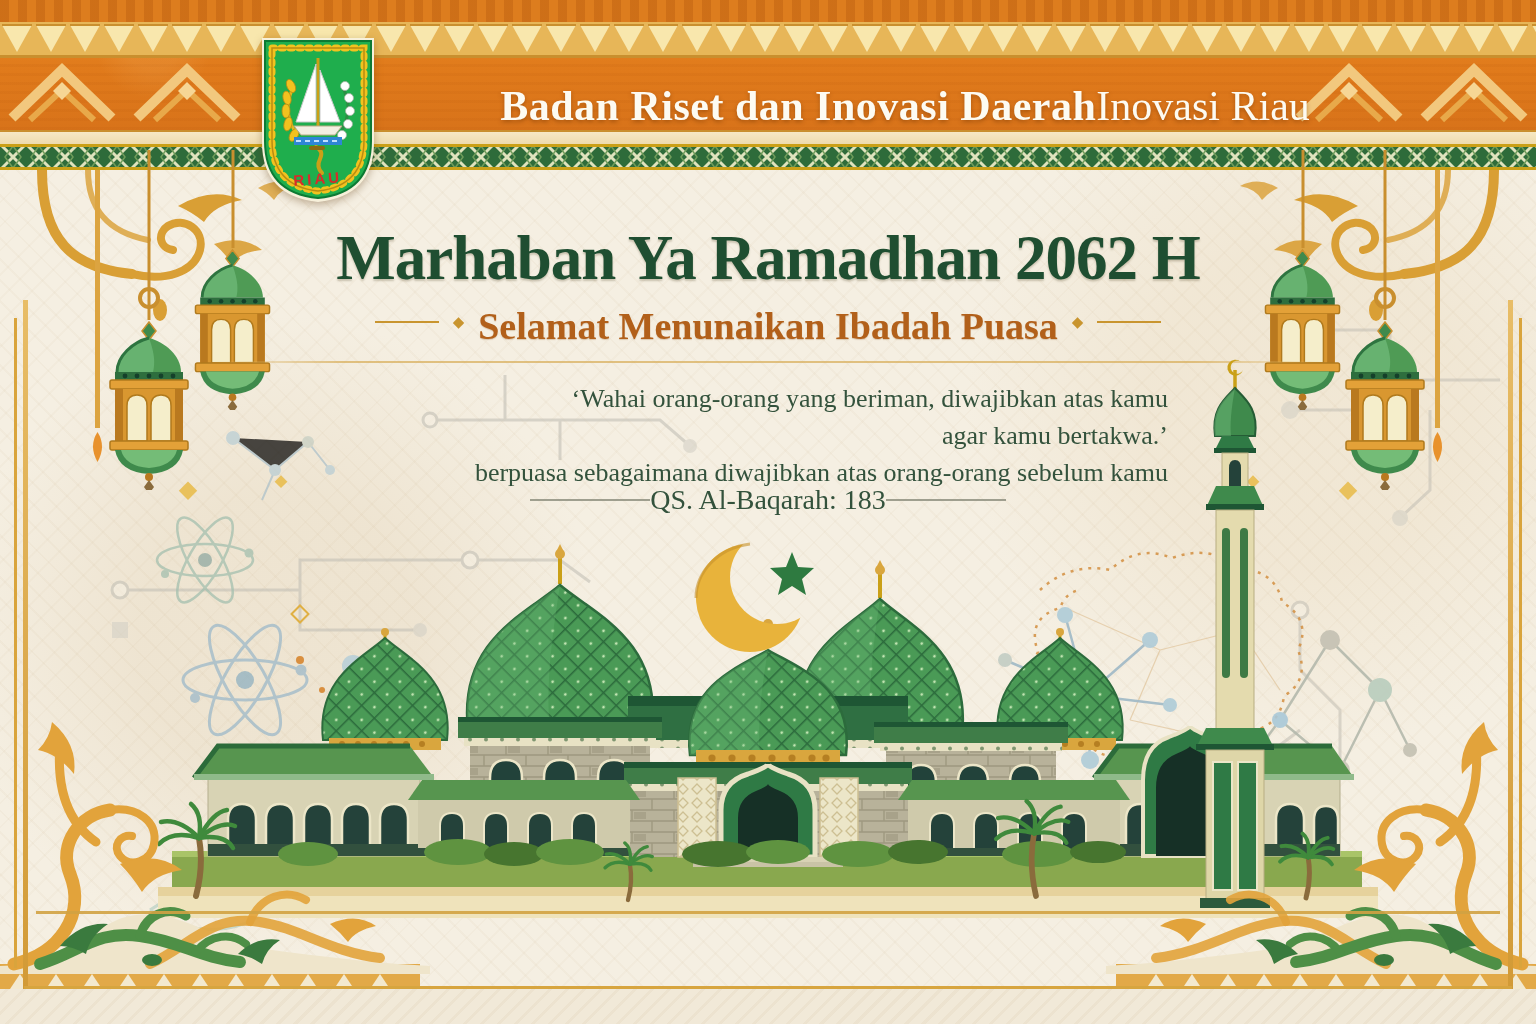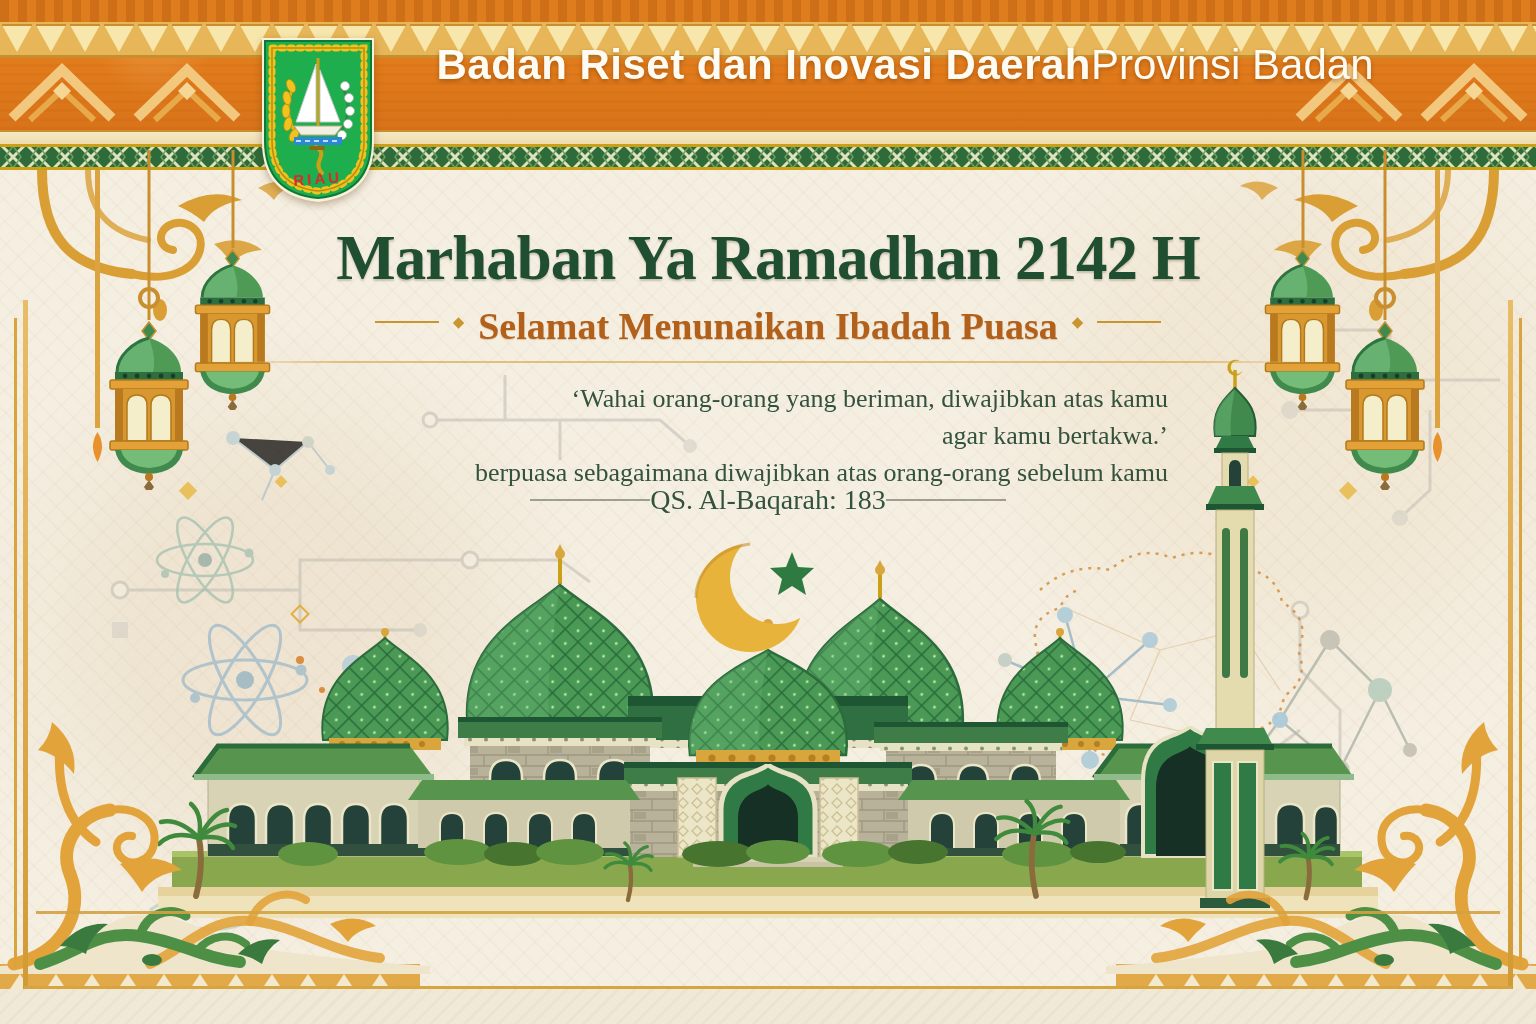--- a/index.html
+++ b/index.html
@@ -22,22 +22,22 @@
       repeating-linear-gradient(0deg, rgba(180,85,10,0.10) 0 3px, transparent 3px 9px),
       linear-gradient(180deg,#e88a26 0%,#e07a1b 55%,#d8731a 100%);
   }
   .header-strip-top{position:absolute;left:0;top:0;width:1536px;height:22px;
     background:repeating-linear-gradient(90deg, rgba(160,70,5,0.25) 0 9px, transparent 9px 18px),#dd7d1e;}
   .scallop-row{position:absolute;left:0;top:22px;}
   .chevrons-left{position:absolute;left:0;top:56px;}
   .chevrons-right{position:absolute;right:0;top:56px;transform:scaleX(-1);}
   .header-title{
     position:absolute;left:400px;top:0;width:1010px;height:130px;
-    display:flex;align-items:center;justify-content:center;gap:0;
-    font-family:Liberation Sans, sans-serif;color:#fdfbf2;
+    display:flex;align-items:flex-end;justify-content:center;gap:0;
+    font-family:Liberation Serif, serif;color:#fdfbf2;
     text-shadow:0 2px 4px rgba(110,50,0,0.45);white-space:nowrap;
   }
   .header-title .t-bold{font-weight:bold;font-size:42px;letter-spacing:0.5px;}
   .header-title .t-reg{font-weight:normal;font-size:42px;}
   .cream-strip{position:absolute;left:0;top:130px;width:1536px;height:14px;
     background:linear-gradient(180deg,#f6e8c4,#eedbae);border-top:2px solid #c98f2e;box-sizing:border-box;}
   .green-band{position:absolute;left:0;top:144px;width:1536px;height:26px;}
   .logo-box{position:absolute;left:256px;top:34px;width:124px;height:172px;z-index:40;
     filter:drop-shadow(0 3px 4px rgba(90,50,0,0.35));}
   
@@ -101,21 +101,21 @@
           <path d="M62,26 l9,9 -9,9 -9,-9 z" fill="#f6d695"></path>
         </pattern>
       </defs>
       <rect width="250" height="74" fill="url(#chev)"></rect>
     </svg>
     <svg class="chevrons-right" width="250" height="74">
       <rect width="250" height="74" fill="url(#chev)"></rect>
     </svg>
     <div class="header-title">
       <span class="t-bold">Badan Riset dan Inovasi Daerah</span>
-      <span class="t-reg">Provinsi Badan</span>
+      <span class="t-reg">Inovasi Riau</span>
     </div>
   </div>
 
   <div class="cream-strip"></div>
 
   <svg class="green-band" width="1536" height="26">
     <defs>
       <pattern id="lat" width="26" height="26" patternUnits="userSpaceOnUse">
         <rect width="26" height="26" fill="#2e6b3a"></rect>
         <path d="M0,0 L26,26 M26,0 L0,26" stroke="#dfe3bd" stroke-width="3"></path>
@@ -338,21 +338,21 @@
   <svg class="abs" style="left:1255px;top:150px;" width="96" height="260">
     <path d="M48,0 V98" stroke="#c98f2e" stroke-width="3"></path>
     <use href="#lantern" transform="translate(0,100) scale(0.95)"></use>
   </svg>
   <svg class="abs" style="left:1335px;top:150px;" width="100" height="340">
     <path d="M50,0 V170" stroke="#c98f2e" stroke-width="3"></path>
     <circle cx="50" cy="148" r="9" fill="none" stroke="#c98f2e" stroke-width="4"></circle>
     <use href="#lantern" transform="translate(0,172)"></use>
   </svg>
 
-  <div class="title">Marhaban Ya Ramadhan 2142 H</div>
+  <div class="title">Marhaban Ya Ramadhan 2062 H</div>
   <div class="subtitle-row">
     <span class="orn-line"></span>
     <span class="orn-diamond">◆</span>
     <span class="subtitle">Selamat Menunaikan Ibadah Puasa</span>
     <span class="orn-diamond">◆</span>
     <span class="orn-line"></span>
   </div>
   <div class="divider"></div>
   <div class="quote">
     <div>‘Wahai orang-orang yang beriman, diwajibkan atas kamu</div>

